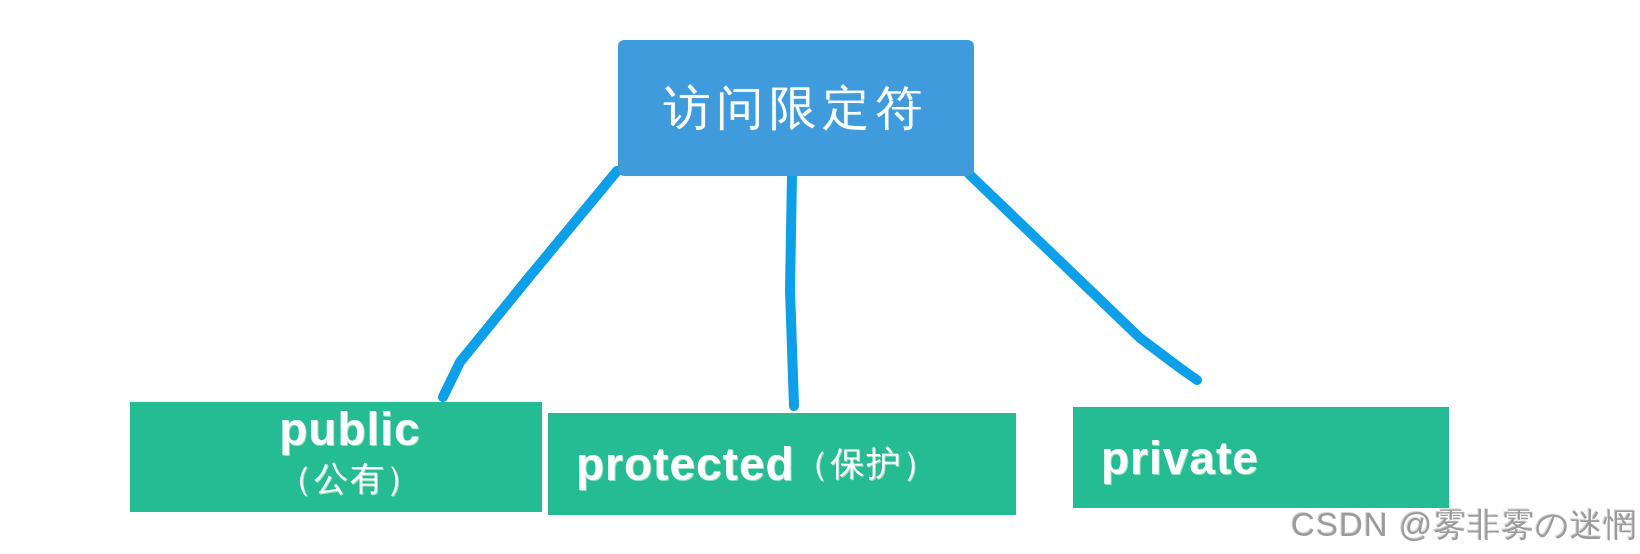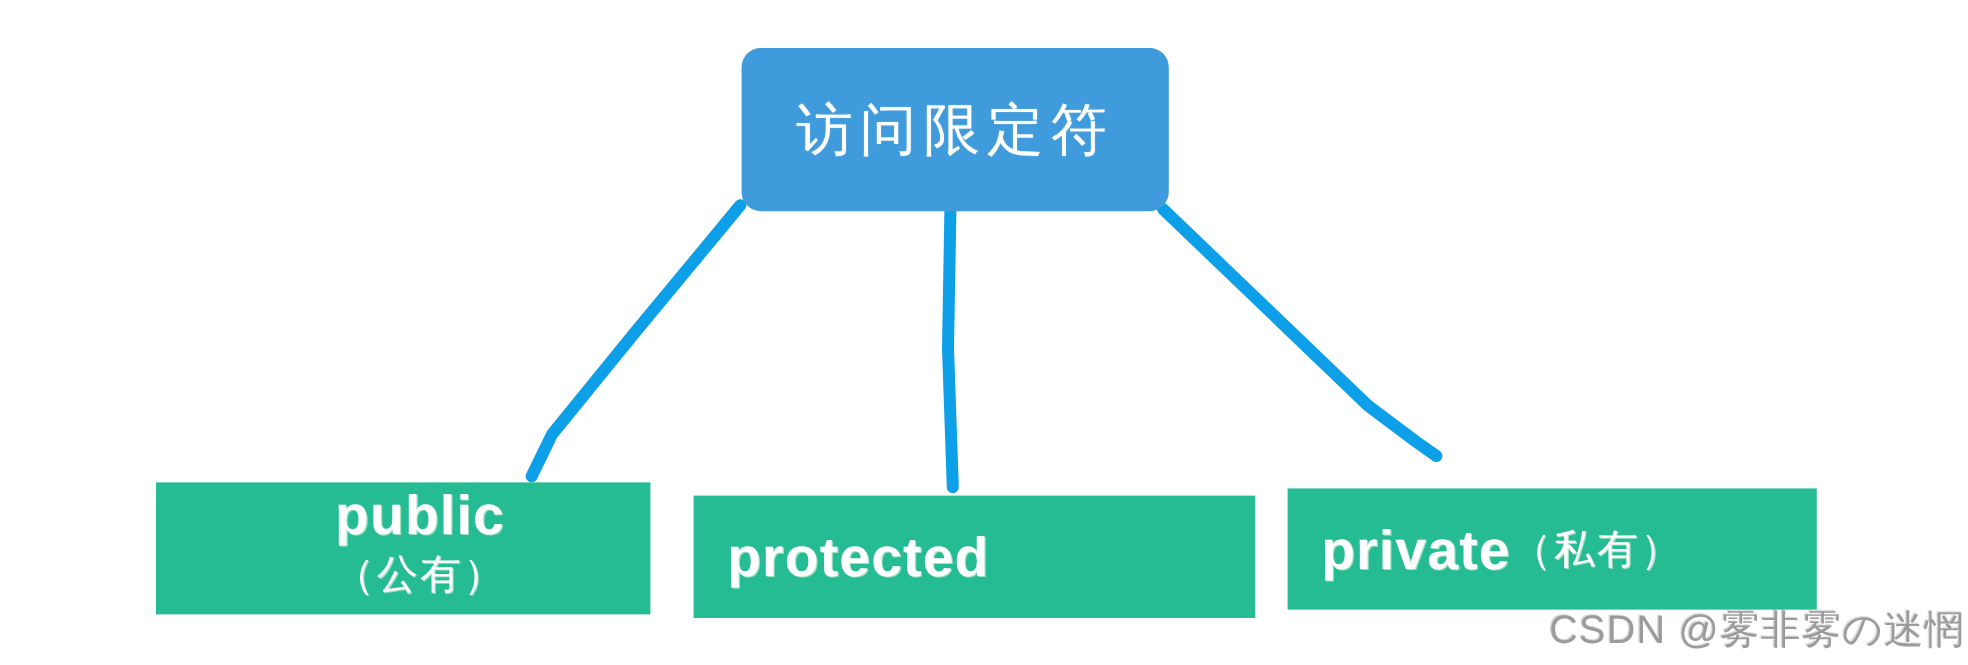--- a/index.html
+++ b/index.html
@@ -36,21 +36,21 @@
     color: var(--node-text, #ffffff);
     display: flex;
     align-items: center;
   }
   .root-node {
     left: 618px;
     top: 40px;
     width: 356px;
     height: 136px;
     background: var(--root-bg, #3f9bdb);
-    border-radius: 16px;
+    border-radius: 6px;
     justify-content: center;
     font-size: 47px;
     letter-spacing: 6px;
     font-weight: 500;
     text-shadow: 0 0 1px rgba(255,255,255,0.6);
   }
   .child-node {
     background: var(--child-bg, #25bc93);
     padding-left: 28px;
     white-space: nowrap;
@@ -61,22 +61,22 @@
     font-weight: 600;
     letter-spacing: 1px;
   }
   .child-node .zh {
     font-family: "Liberation Serif", serif;
     font-size: 34px;
     font-weight: 400;
     letter-spacing: 2px;
   }
   .child-public   { left: 130px;  top: 402px; width: 412px; height: 110px; flex-direction: column; }
-  .child-protected{ left: 578px;  top: 413px; width: 468px; height: 102px; }
-  .child-private  { left: 1073px; top: 407px; width: 441px; height: 101px; }
+  .child-protected{ left: 548px;  top: 413px; width: 468px; height: 102px; }
+  .child-private  { left: 1073px; top: 407px; width: 376px; height: 101px; }
   .watermark {
     position: absolute;
     right: 2px;
     top: 503px;
     font-size: 33px;
     letter-spacing: 1px;
     color: var(--watermark, #9b9b9b);
     text-shadow: 1px 1px 0 rgba(255,255,255,0.95), -1px -1px 1px rgba(90,90,90,0.30);
     white-space: nowrap;
   }
@@ -96,22 +96,22 @@
     <span>访问限定符</span>
   </div>
 
   <div class="node child-node child-public">
     <span class="en">public</span>
       <span class="zh">（公有）</span>
   </div>
 
   <div class="node child-node child-protected">
     <span class="en">protected</span>
+      <span class="zh">（保护）</span>
   </div>
 
   <div class="node child-node child-private">
     <span class="en">private</span>
-      <span class="zh">（私有）</span>
   </div>
 
   <div class="watermark">CSDN @雾非雾の迷惘</div>
 
 </div>
 
 </body></html>

